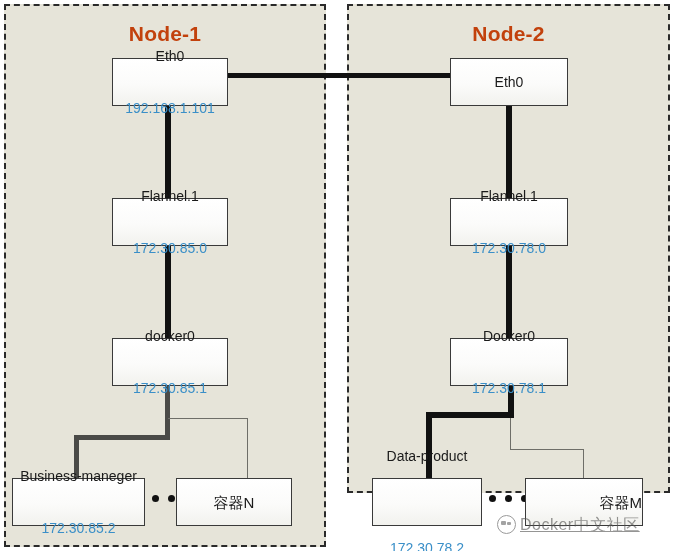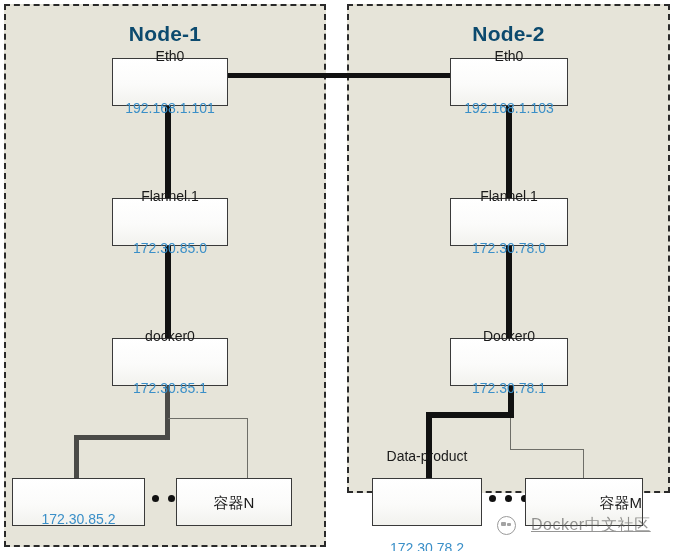--- a/index.html
+++ b/index.html
@@ -24,21 +24,21 @@
     border: 2px dashed #2a2a2a;
   }
   #panel-node-1 { left: 4px;   top: 4px; width: 322px; height: 543px; }
   #panel-node-2 { left: 347px; top: 4px; width: 323px; height: 489px; }
 
   .node-title {
     position: absolute;
     top: 16px;
     width: 100%;
     text-align: center;
-    color: #0c4a6e;
+    color: #c2410c;
     font-size: 21px;
     font-weight: bold;
     letter-spacing: 0.2px;
   }
 
   
   .box {
     position: absolute;
     box-sizing: border-box;
     background: linear-gradient(to bottom, #ffffff 0%, #fbfbfa 55%, #f2f2ee 100%);
@@ -134,22 +134,21 @@
   }
   #dots-node1 { left: 152px; top: 495px; }
   #dots-node2 { left: 489px; top: 495px; }
 
   
   #watermark {
     position: absolute;
     left: 497px;
     top: 515px;
     display: flex;
-    align-items: center;
-    gap: 15px;
+    gap: 4px;
     z-index: 9;
     opacity: 0.62;
   }
   #watermark .wm-logo {
     width: 17px;
     height: 17px;
     border-radius: 50%;
     border: 1.5px solid #5c5c5c;
     position: relative;
     flex: 0 0 auto;
@@ -223,36 +222,36 @@
     <div class="name">Flannel.1</div>
     <div class="ip">172.30.85.0</div>
   </div>
 
   <div class="box" id="box-docker0-node1">
     <div class="name">docker0</div>
     <div class="ip">172.30.85.1</div>
   </div>
 
   <div class="box" id="box-business-manager">
+    <div class="name">Business-maneger</div>
     <div class="ip">172.30.85.2</div>
   </div>
 
   <div class="box single" id="box-container-n">
     <div class="name">容器N</div>
   </div>
 
   <div class="dots" id="dots-node1">
     <span></span>
     <span></span>
     <span></span>
   </div>
 
   <div class="box" id="box-eth0-node2">
     <div class="name">Eth0</div>
-    <div class="ip">192.168.1.103</div>
   </div>
 
   <div class="box" id="box-flannel-node2">
     <div class="name">Flannel.1</div>
     <div class="ip">172.30.78.0</div>
   </div>
 
   <div class="box" id="box-docker0-node2">
     <div class="name">Docker0</div>
     <div class="ip">172.30.78.1</div>

